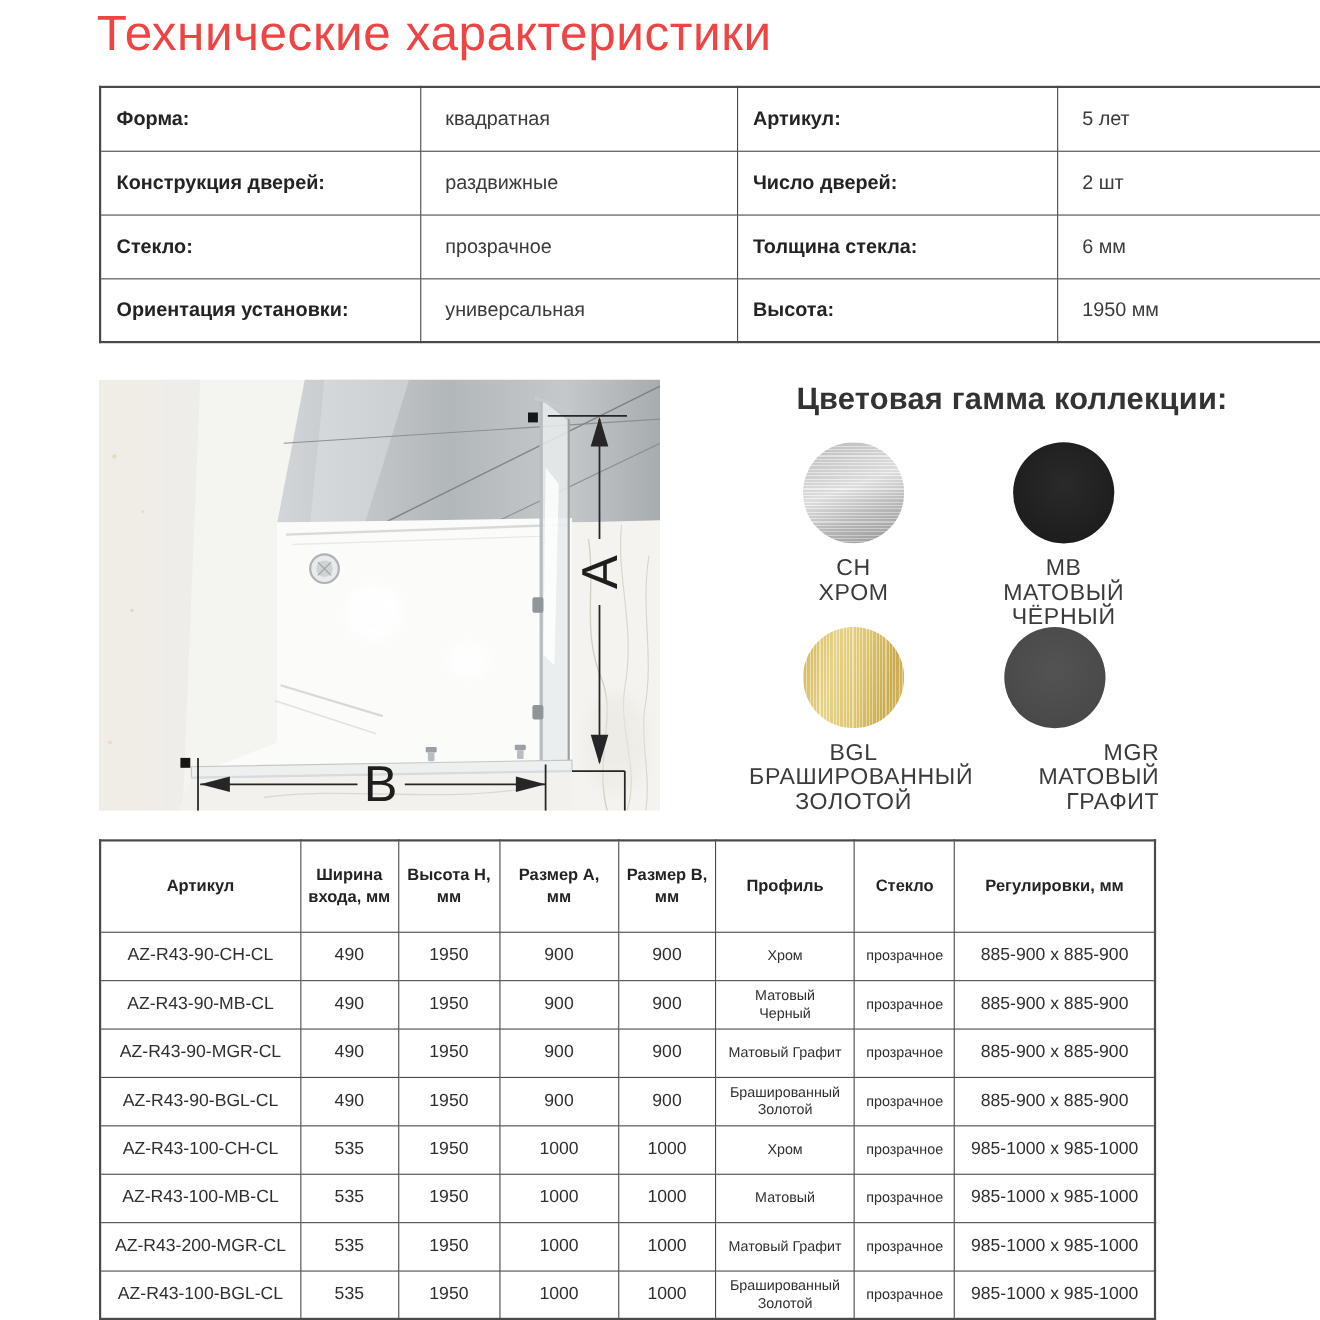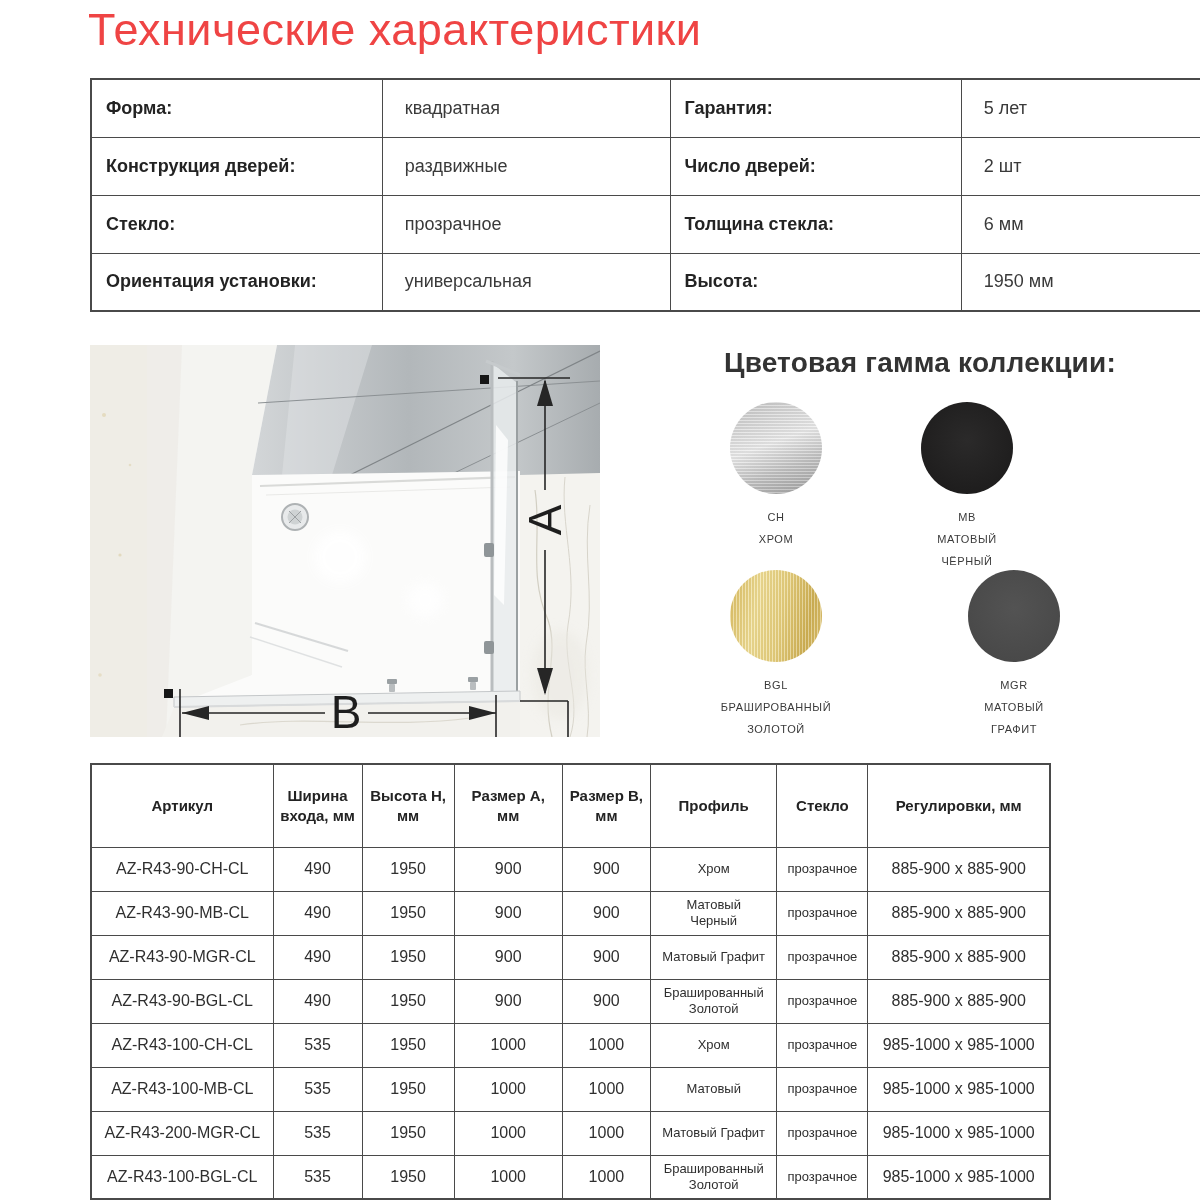--- a/index.html
+++ b/index.html
@@ -27,26 +27,26 @@
   .render { position:absolute; left:90px; top:345px; width:510px; height:392px; }
 
   
   .colors-title {
     position:absolute; left:724px; top:347px;
     font-size:28px; font-weight:700; color:#333333; letter-spacing:.2px;
   }
   .swatch { position:absolute; width:190px; text-align:center; }
   .swatch .circle { width:92px; height:92px; border-radius:50%; margin:0 auto 12px auto; }
   .swatch .code, .swatch .name {
-    font-size:11px; color:#3a3a3a; letter-spacing:.6px; line-height:22px; white-space:pre-line;
+    font-size:21px; color:#3a3a3a; letter-spacing:.6px; line-height:22px; white-space:pre-line;
   }
   .sw-ch  { left:681px; top:402px; }
   .sw-mb  { left:872px; top:402px; }
   .sw-bgl { left:681px; top:570px; }
-  .sw-mgr { left:919px; top:570px; }
+  .sw-mgr { left:864px; top:570px;text-align:right; }
   .circle.chrome {
     background:
       repeating-linear-gradient(180deg, rgba(255,255,255,.30) 0 1px, rgba(90,90,90,.10) 1px 3px),
       linear-gradient(160deg, #c4c4c4 0%, #dedede 28%, #ececec 45%, #c2c2c2 70%, #9e9e9e 100%);
   }
   .circle.gold {
     background:
       repeating-linear-gradient(90deg, rgba(255,255,255,.35) 0 1px, rgba(150,110,30,.12) 1px 3px),
       linear-gradient(100deg, #dcc066 0%, #f0e099 30%, #e7d282 55%, #cfb257 82%, #e0c674 100%);
   }
@@ -73,21 +73,21 @@
     <colgroup>
         <col style="width:25%">
         <col style="width:24.7%">
         <col style="width:25%">
         <col style="width:25.3%">
       </colgroup>
     <tbody id="specs-body">
         <tr>
           <td class="spec-label">Форма:</td>
           <td class="spec-value">квадратная</td>
-          <td class="spec-label">Гарантия:</td>
+          <td class="spec-label">Артикул:</td>
           <td class="spec-value">5 лет</td>
         </tr>
         <tr>
           <td class="spec-label">Конструкция дверей:</td>
           <td class="spec-value">раздвижные</td>
           <td class="spec-label">Число дверей:</td>
           <td class="spec-value">2 шт</td>
         </tr>
         <tr>
           <td class="spec-label">Стекло:</td>

